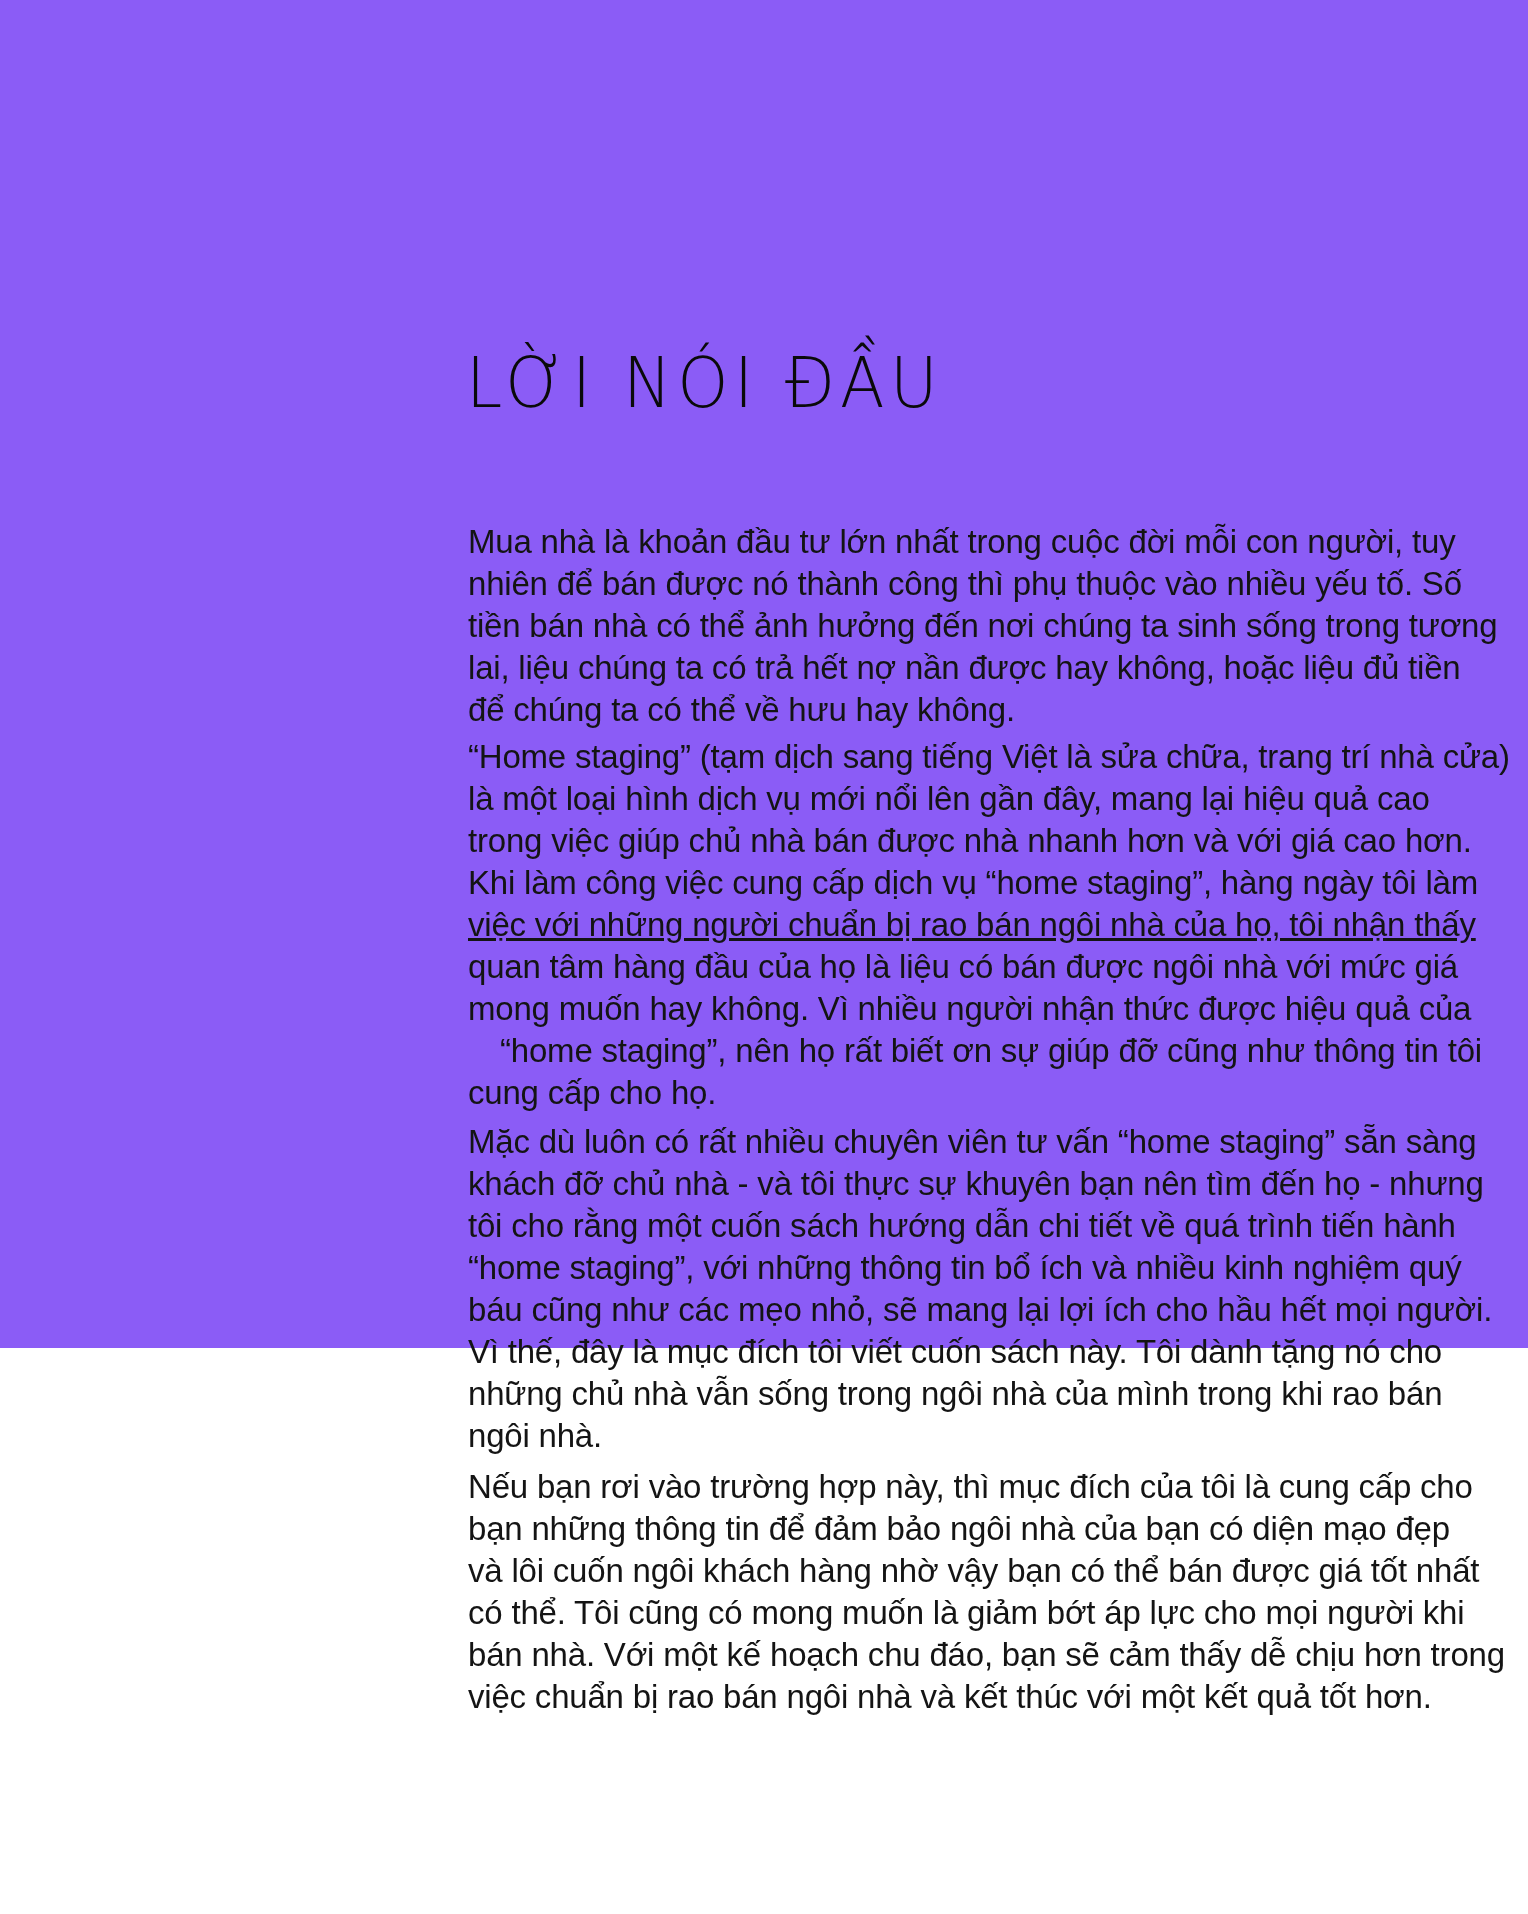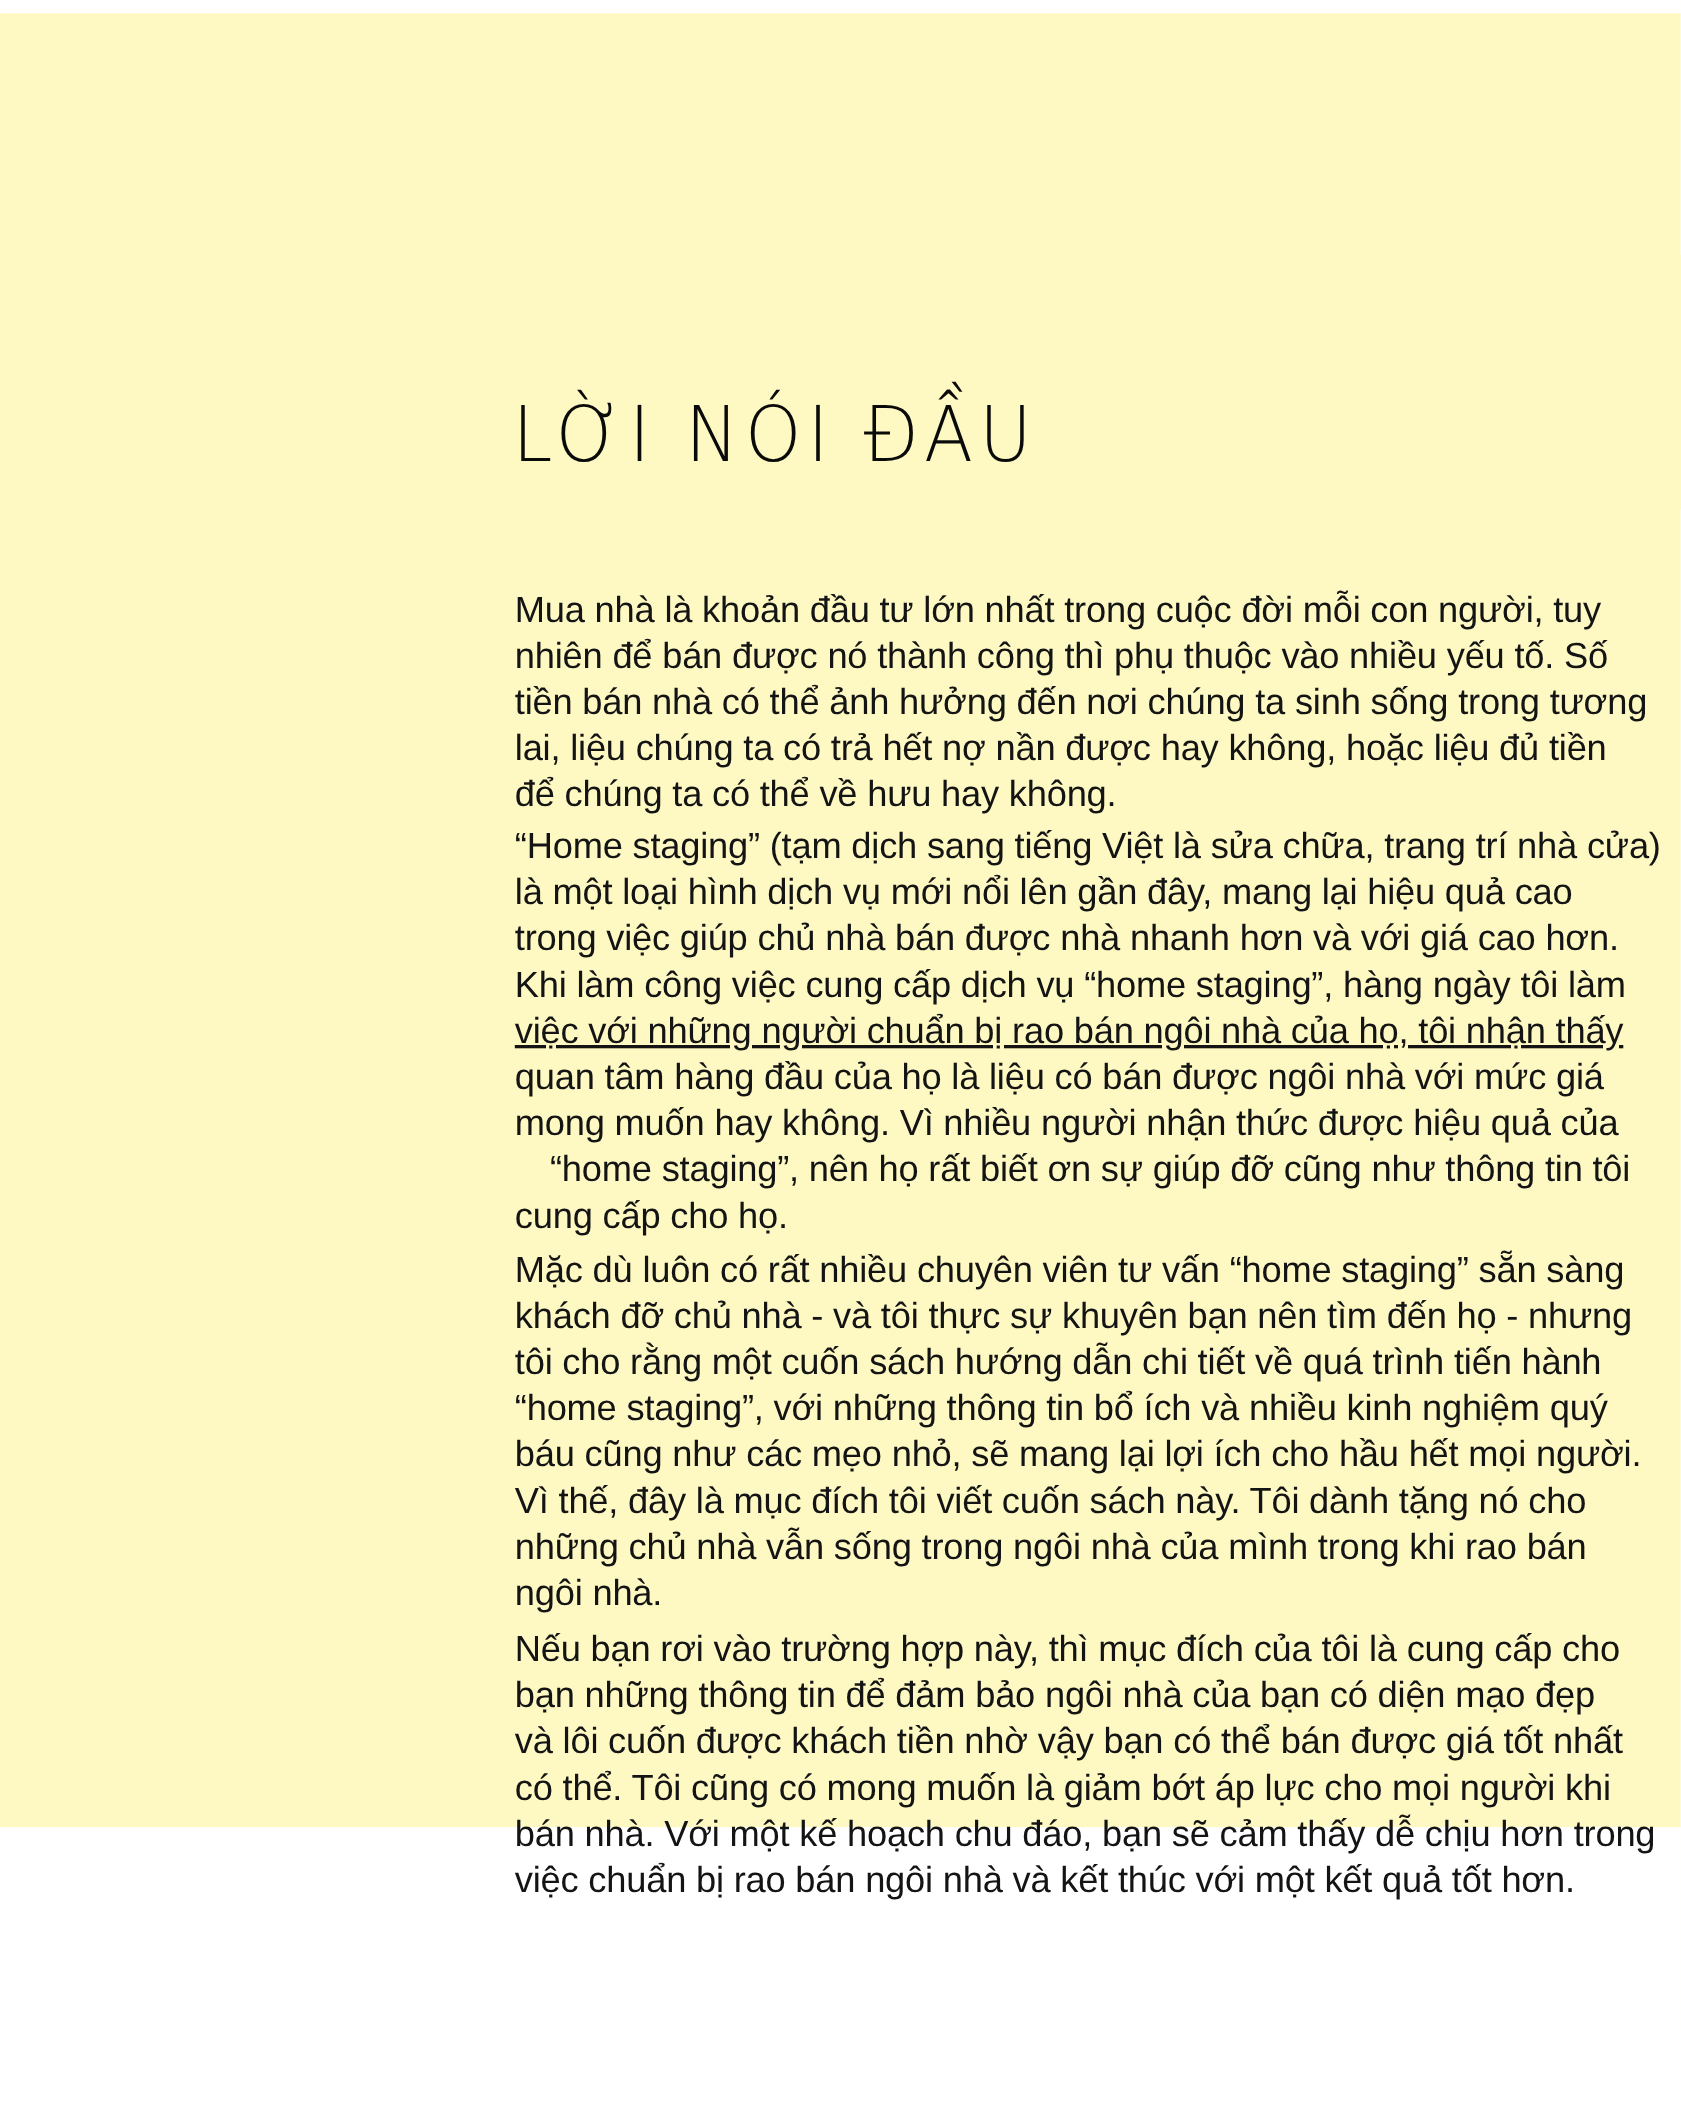--- a/index.html
+++ b/index.html
@@ -10,23 +10,23 @@
     body {
       width: 1528px;
       height: 1914px;
       position: relative;
       overflow: hidden;
       font-family: "Liberation Sans", "DejaVu Sans", sans-serif;
       color: #111111;
     }
     .page {
       position: absolute;
-      left: 0; top: 12px;
-      width: 1528px; height: 1649px;
-      background: #fef9c3;
+      left: 0; top: 0;
+      width: 1528px; height: 1348px;
+      background: #8b5cf6;
     }
     .title {
       position: absolute;
       left: 466px;
       top: 338px;
       margin: 0;
       font-family: "DejaVu Sans", "Liberation Sans", sans-serif;
       font-weight: 200;
       font-size: 70px;
       letter-spacing: 6px;
@@ -97,20 +97,20 @@
       <div class="line" style="top: 1247px; width: 862px;">“home staging”, với những thông tin bổ ích và nhiều kinh nghiệm quý</div>
       <div class="line" style="top: 1289px; width: 862px;">báu cũng như các mẹo nhỏ, sẽ mang lại lợi ích cho hầu hết mọi người.</div>
       <div class="line" style="top: 1331px; width: 862px;">Vì thế, đây là mục đích tôi viết cuốn sách này. Tôi dành tặng nó cho</div>
       <div class="line" style="top: 1373px; width: 862px;">những chủ nhà vẫn sống trong ngôi nhà của mình trong khi rao bán</div>
       <div class="line last" style="top: 1415px; width: 862px;">ngôi nhà.</div>
     </div>
 
     <div>
       <div class="line" style="top: 1466px; width: 862px;">Nếu bạn rơi vào trường hợp này, thì mục đích của tôi là cung cấp cho</div>
       <div class="line" style="top: 1508px; width: 862px;">bạn những thông tin để đảm bảo ngôi nhà của bạn có diện mạo đẹp</div>
-      <div class="line" style="top: 1550px; width: 862px;">và lôi cuốn được khách tiền nhờ vậy bạn có thể bán được giá tốt nhất</div>
+      <div class="line" style="top: 1550px; width: 862px;">và lôi cuốn ngôi khách hàng nhờ vậy bạn có thể bán được giá tốt nhất</div>
       <div class="line" style="top: 1592px; width: 862px;">có thể. Tôi cũng có mong muốn là giảm bớt áp lực cho mọi người khi</div>
       <div class="line" style="top: 1634px; width: 862px;">bán nhà. Với một kế hoạch chu đáo, bạn sẽ cảm thấy dễ chịu hơn trong</div>
       <div class="line last" style="top: 1676px; width: 862px;">việc chuẩn bị rao bán ngôi nhà và kết thúc với một kết quả tốt hơn.</div>
     </div>
 
   </div>
 </div>
 
 </body></html>

